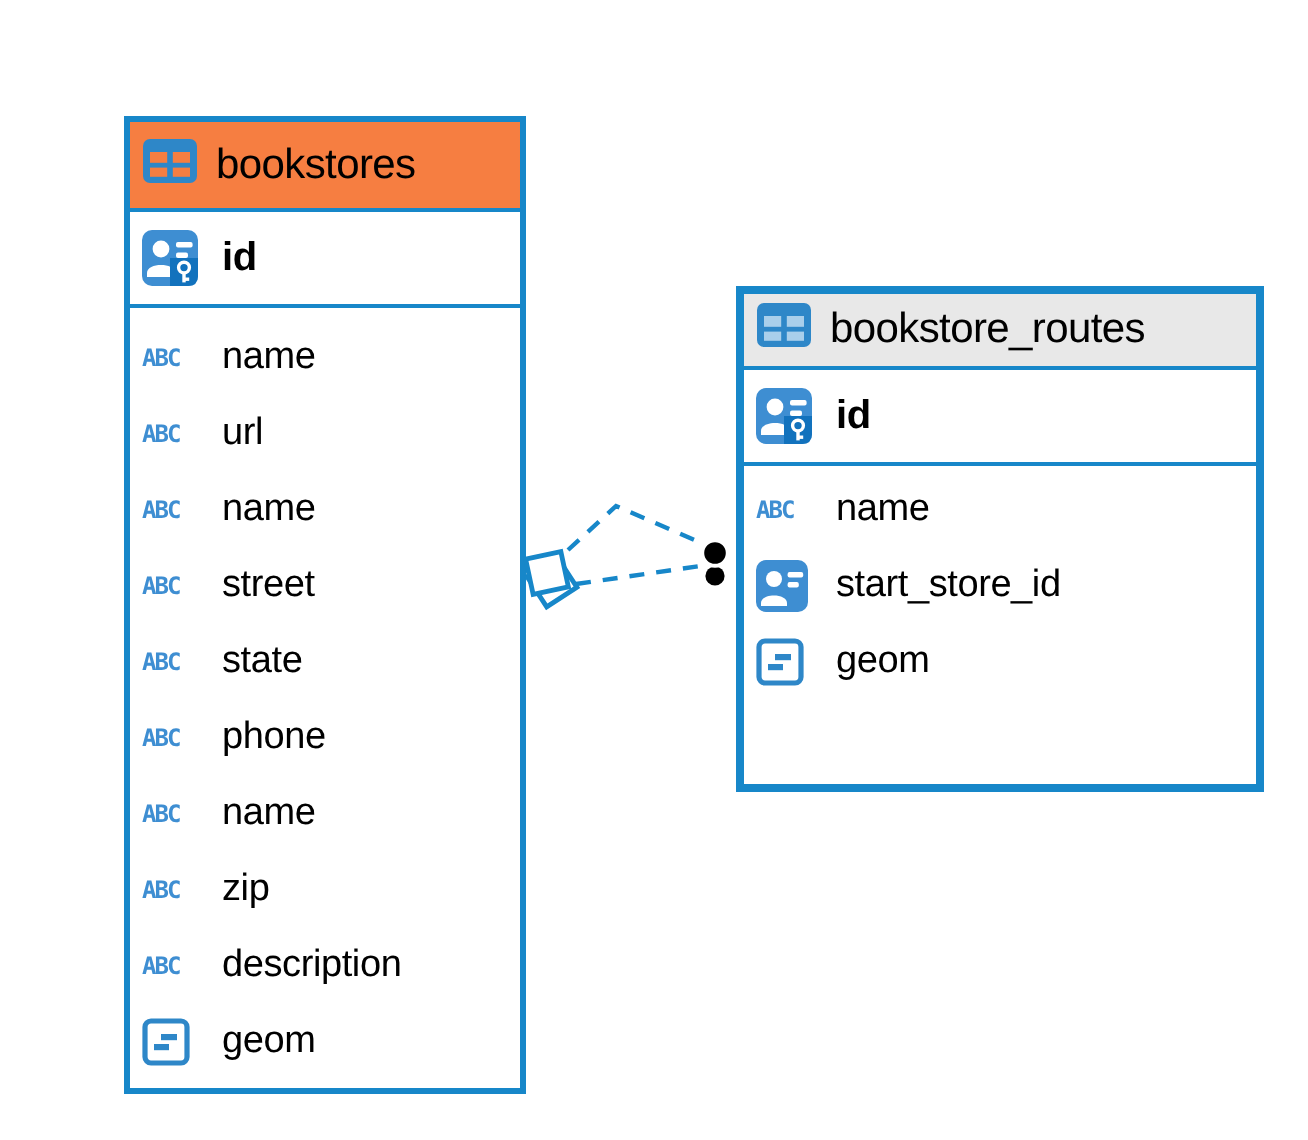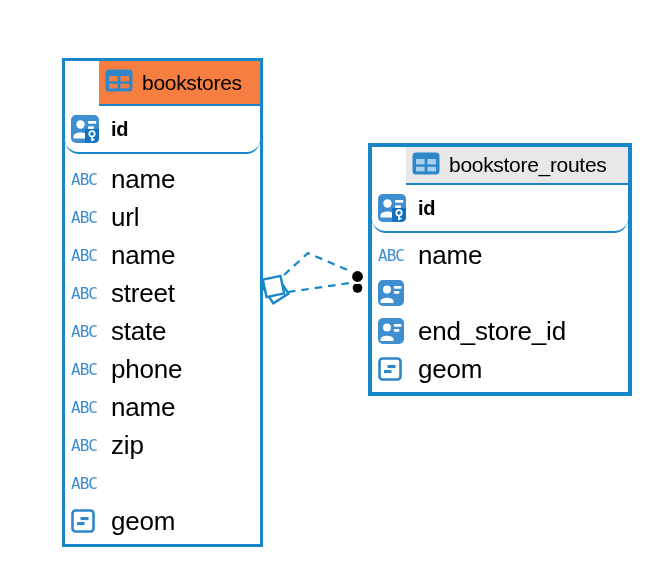--- a/index.html
+++ b/index.html
@@ -11,36 +11,36 @@
   .canvas{
     position:relative;width:654px;height:570px;background:#ffffff;overflow:hidden;
     font-family:"Liberation Sans","DejaVu Sans",sans-serif;color:#000;
   }
   .table-card{
     position:absolute;background:#fff;border:3px solid var(--accent);
     box-sizing:border-box;
   }
   .card-header{
     display:flex;align-items:center;gap:9px;padding:0 20px 0 6px;
-    border-bottom:2px solid var(--accent);box-sizing:border-box;margin-left:34px;
+    border-bottom:2px solid var(--accent);box-sizing:border-box;
   }
   #card-0{left:62px;top:58px;width:201px;height:489px;}
   #card-1{left:368px;top:143px;width:264px;height:253px;border-width:4px;}
   #card-0 .card-header{height:45px;}
   #card-1 .card-header{height:38px;}
   .title{font-size:21px;letter-spacing:-0.3px;white-space:nowrap;}
-  .field-row{display:flex;align-items:center;gap:8px;padding-left:6px;height:38px;border-radius:14px;}
+  .field-row{display:flex;align-items:center;gap:8px;padding-left:6px;height:38px;}
   .pk-section .field-row{height:46px;border-bottom:2px solid var(--accent);}
   .pk-section .col-name{font-weight:700;font-size:20px;}
   .fields{padding-top:6px;}
   #card-1 .fields{padding-top:3px;}
-  .col-name{font-size:26px;letter-spacing:-0.2px;white-space:nowrap;}
+  .col-name{font-size:19px;letter-spacing:-0.2px;white-space:nowrap;}
   .icon-slot{flex:0 0 32px;width:32px;display:flex;align-items:center;justify-content:flex-start;}
   .abc{
-    font-family:"DejaVu Sans Mono",monospace;font-weight:400;font-size:16px;
+    font-family:"DejaVu Sans Mono",monospace;font-weight:700;font-size:12px;
     color:var(--icon-blue);letter-spacing:-1px;
   }
   .connector{position:absolute;left:0;top:0;pointer-events:none;}
   .rel-line{stroke:var(--accent);stroke-width:2.2;fill:none;stroke-dasharray:7.5 6;}
   .marker-square{fill:#fff;stroke:var(--accent);stroke-width:2.4;}
 </style>
 </head>
 <body>
 
 <div class="canvas">
@@ -122,20 +122,21 @@
         <div class="field-row">
           <span class="icon-slot">
             <span class="abc">ABC</span>
           </span>
           <span class="col-name">zip</span>
         </div>
         <div class="field-row">
           <span class="icon-slot">
             <span class="abc">ABC</span>
           </span>
+          <span class="col-name">description</span>
         </div>
         <div class="field-row">
           <span class="icon-slot">
             <svg width="24" height="24" viewBox="0 0 24 24">
     <rect x="1.5" y="1.5" width="21" height="21" rx="3" fill="#fff" stroke="#2e87c8" stroke-width="2.6"></rect>
     <rect x="9.5" y="8" width="8" height="3.1" fill="#2e87c8"></rect>
     <rect x="6" y="13" width="7.5" height="3.1" fill="#2e87c8"></rect>
   </svg>
           </span>
           <span class="col-name">geom</span>
@@ -184,32 +185,21 @@
         <div class="field-row">
           <span class="icon-slot">
             <svg width="26" height="26" viewBox="0 0 26 26">
     <rect width="26" height="26" rx="5" fill="#3e8ed2"></rect>
     <circle cx="9" cy="9.5" r="4" fill="#fff"></circle>
     <path d="M2.5 21.5 C2.5 16.5 15.5 16.5 15.5 21.5 L15.5 23 L2.5 23 Z" fill="#fff"></path>
     <rect x="15.8" y="6" width="7.8" height="2.7" rx="1" fill="#fff"></rect>
     <rect x="15.8" y="11" width="5.6" height="2.7" rx="1" fill="#fff"></rect>
   </svg>
           </span>
-        </div>
-        <div class="field-row">
-          <span class="icon-slot">
-            <svg width="26" height="26" viewBox="0 0 26 26">
-    <rect width="26" height="26" rx="5" fill="#3e8ed2"></rect>
-    <circle cx="9" cy="9.5" r="4" fill="#fff"></circle>
-    <path d="M2.5 21.5 C2.5 16.5 15.5 16.5 15.5 21.5 L15.5 23 L2.5 23 Z" fill="#fff"></path>
-    <rect x="15.8" y="6" width="7.8" height="2.7" rx="1" fill="#fff"></rect>
-    <rect x="15.8" y="11" width="5.6" height="2.7" rx="1" fill="#fff"></rect>
-  </svg>
-          </span>
-          <span class="col-name">end_store_id</span>
+          <span class="col-name">start_store_id</span>
         </div>
         <div class="field-row">
           <span class="icon-slot">
             <svg width="24" height="24" viewBox="0 0 24 24">
     <rect x="1.5" y="1.5" width="21" height="21" rx="3" fill="#fff" stroke="#2e87c8" stroke-width="2.6"></rect>
     <rect x="9.5" y="8" width="8" height="3.1" fill="#2e87c8"></rect>
     <rect x="6" y="13" width="7.5" height="3.1" fill="#2e87c8"></rect>
   </svg>
           </span>
           <span class="col-name">geom</span>

